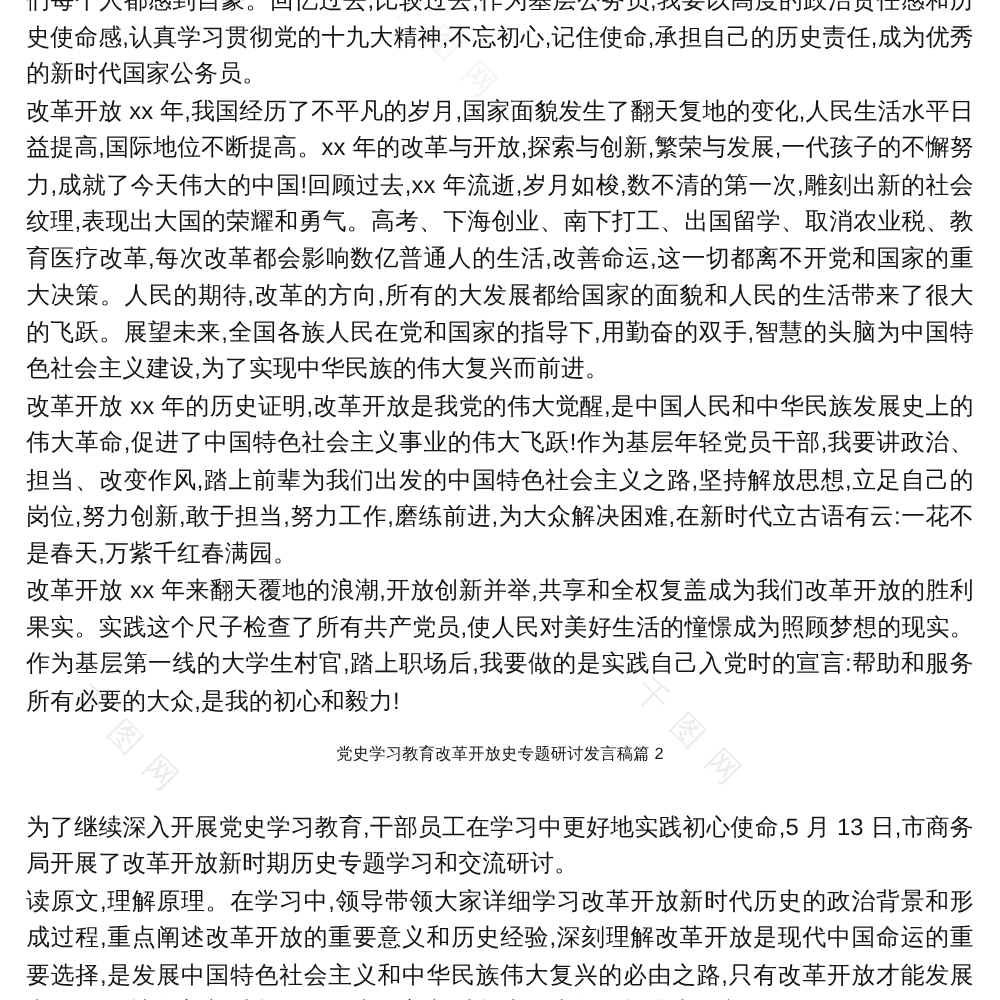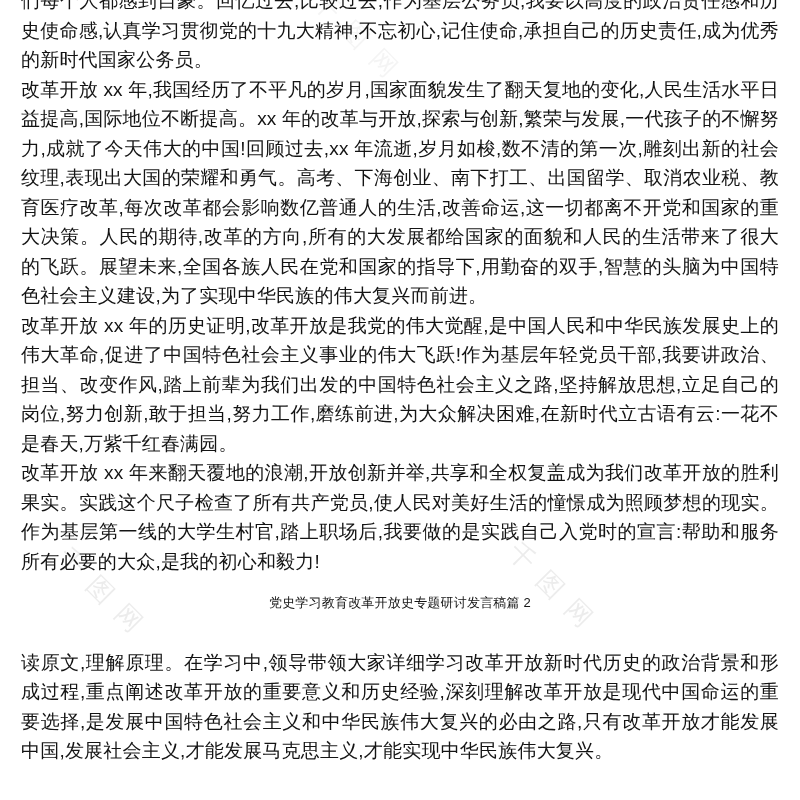--- a/index.html
+++ b/index.html
@@ -69,16 +69,17 @@
   <div class="watermark w3">千图网</div>
 
   <div class="content">
     <p>们每个人都感到自豪。回忆过去,比较过去,作为基层公务员,我要以高度的政治责任感和历史使命感,认真学习贯彻党的十九大精神,不忘初心,记住使命,承担自己的历史责任,成为优秀的新时代国家公务员。</p>
     <p>改革开放 xx 年,我国经历了不平凡的岁月,国家面貌发生了翻天复地的变化,人民生活水平日益提高,国际地位不断提高。xx 年的改革与开放,探索与创新,繁荣与发展,一代孩子的不懈努力,成就了今天伟大的中国!回顾过去,xx 年流逝,岁月如梭,数不清的第一次,雕刻出新的社会纹理,表现出大国的荣耀和勇气。高考、下海创业、南下打工、出国留学、取消农业税、教育医疗改革,每次改革都会影响数亿普通人的生活,改善命运,这一切都离不开党和国家的重大决策。人民的期待,改革的方向,所有的大发展都给国家的面貌和人民的生活带来了很大的飞跃。展望未来,全国各族人民在党和国家的指导下,用勤奋的双手,智慧的头脑为中国特色社会主义建设,为了实现中华民族的伟大复兴而前进。</p>
     <p>改革开放 xx 年的历史证明,改革开放是我党的伟大觉醒,是中国人民和中华民族发展史上的伟大革命,促进了中国特色社会主义事业的伟大飞跃!作为基层年轻党员干部,我要讲政治、担当、改变作风,踏上前辈为我们出发的中国特色社会主义之路,坚持解放思想,立足自己的岗位,努力创新,敢于担当,努力工作,磨练前进,为大众解决困难,在新时代立古语有云:一花不是春天,万紫千红春满园。</p>
     <p>改革开放 xx 年来翻天覆地的浪潮,开放创新并举,共享和全权复盖成为我们改革开放的胜利果实。实践这个尺子检查了所有共产党员,使人民对美好生活的憧憬成为照顾梦想的现实。作为基层第一线的大学生村官,踏上职场后,我要做的是实践自己入党时的宣言:帮助和服务所有必要的大众,是我的初心和毅力!</p>
 
     <h2 class="section-heading">党史学习教育改革开放史专题研讨发言稿篇 2</h2>
 
+    <p>为了继续深入开展党史学习教育,干部员工在学习中更好地实践初心使命,5 月 13 日,市商务局开展了改革开放新时期历史专题学习和交流研讨。</p>
     <p>读原文,理解原理。在学习中,领导带领大家详细学习改革开放新时代历史的政治背景和形成过程,重点阐述改革开放的重要意义和历史经验,深刻理解改革开放是现代中国命运的重要选择,是发展中国特色社会主义和中华民族伟大复兴的必由之路,只有改革开放才能发展中国,发展社会主义,才能发展马克思主义,才能实现中华民族伟大复兴。</p>
   </div>
 
 </div>
 
 </body></html>

